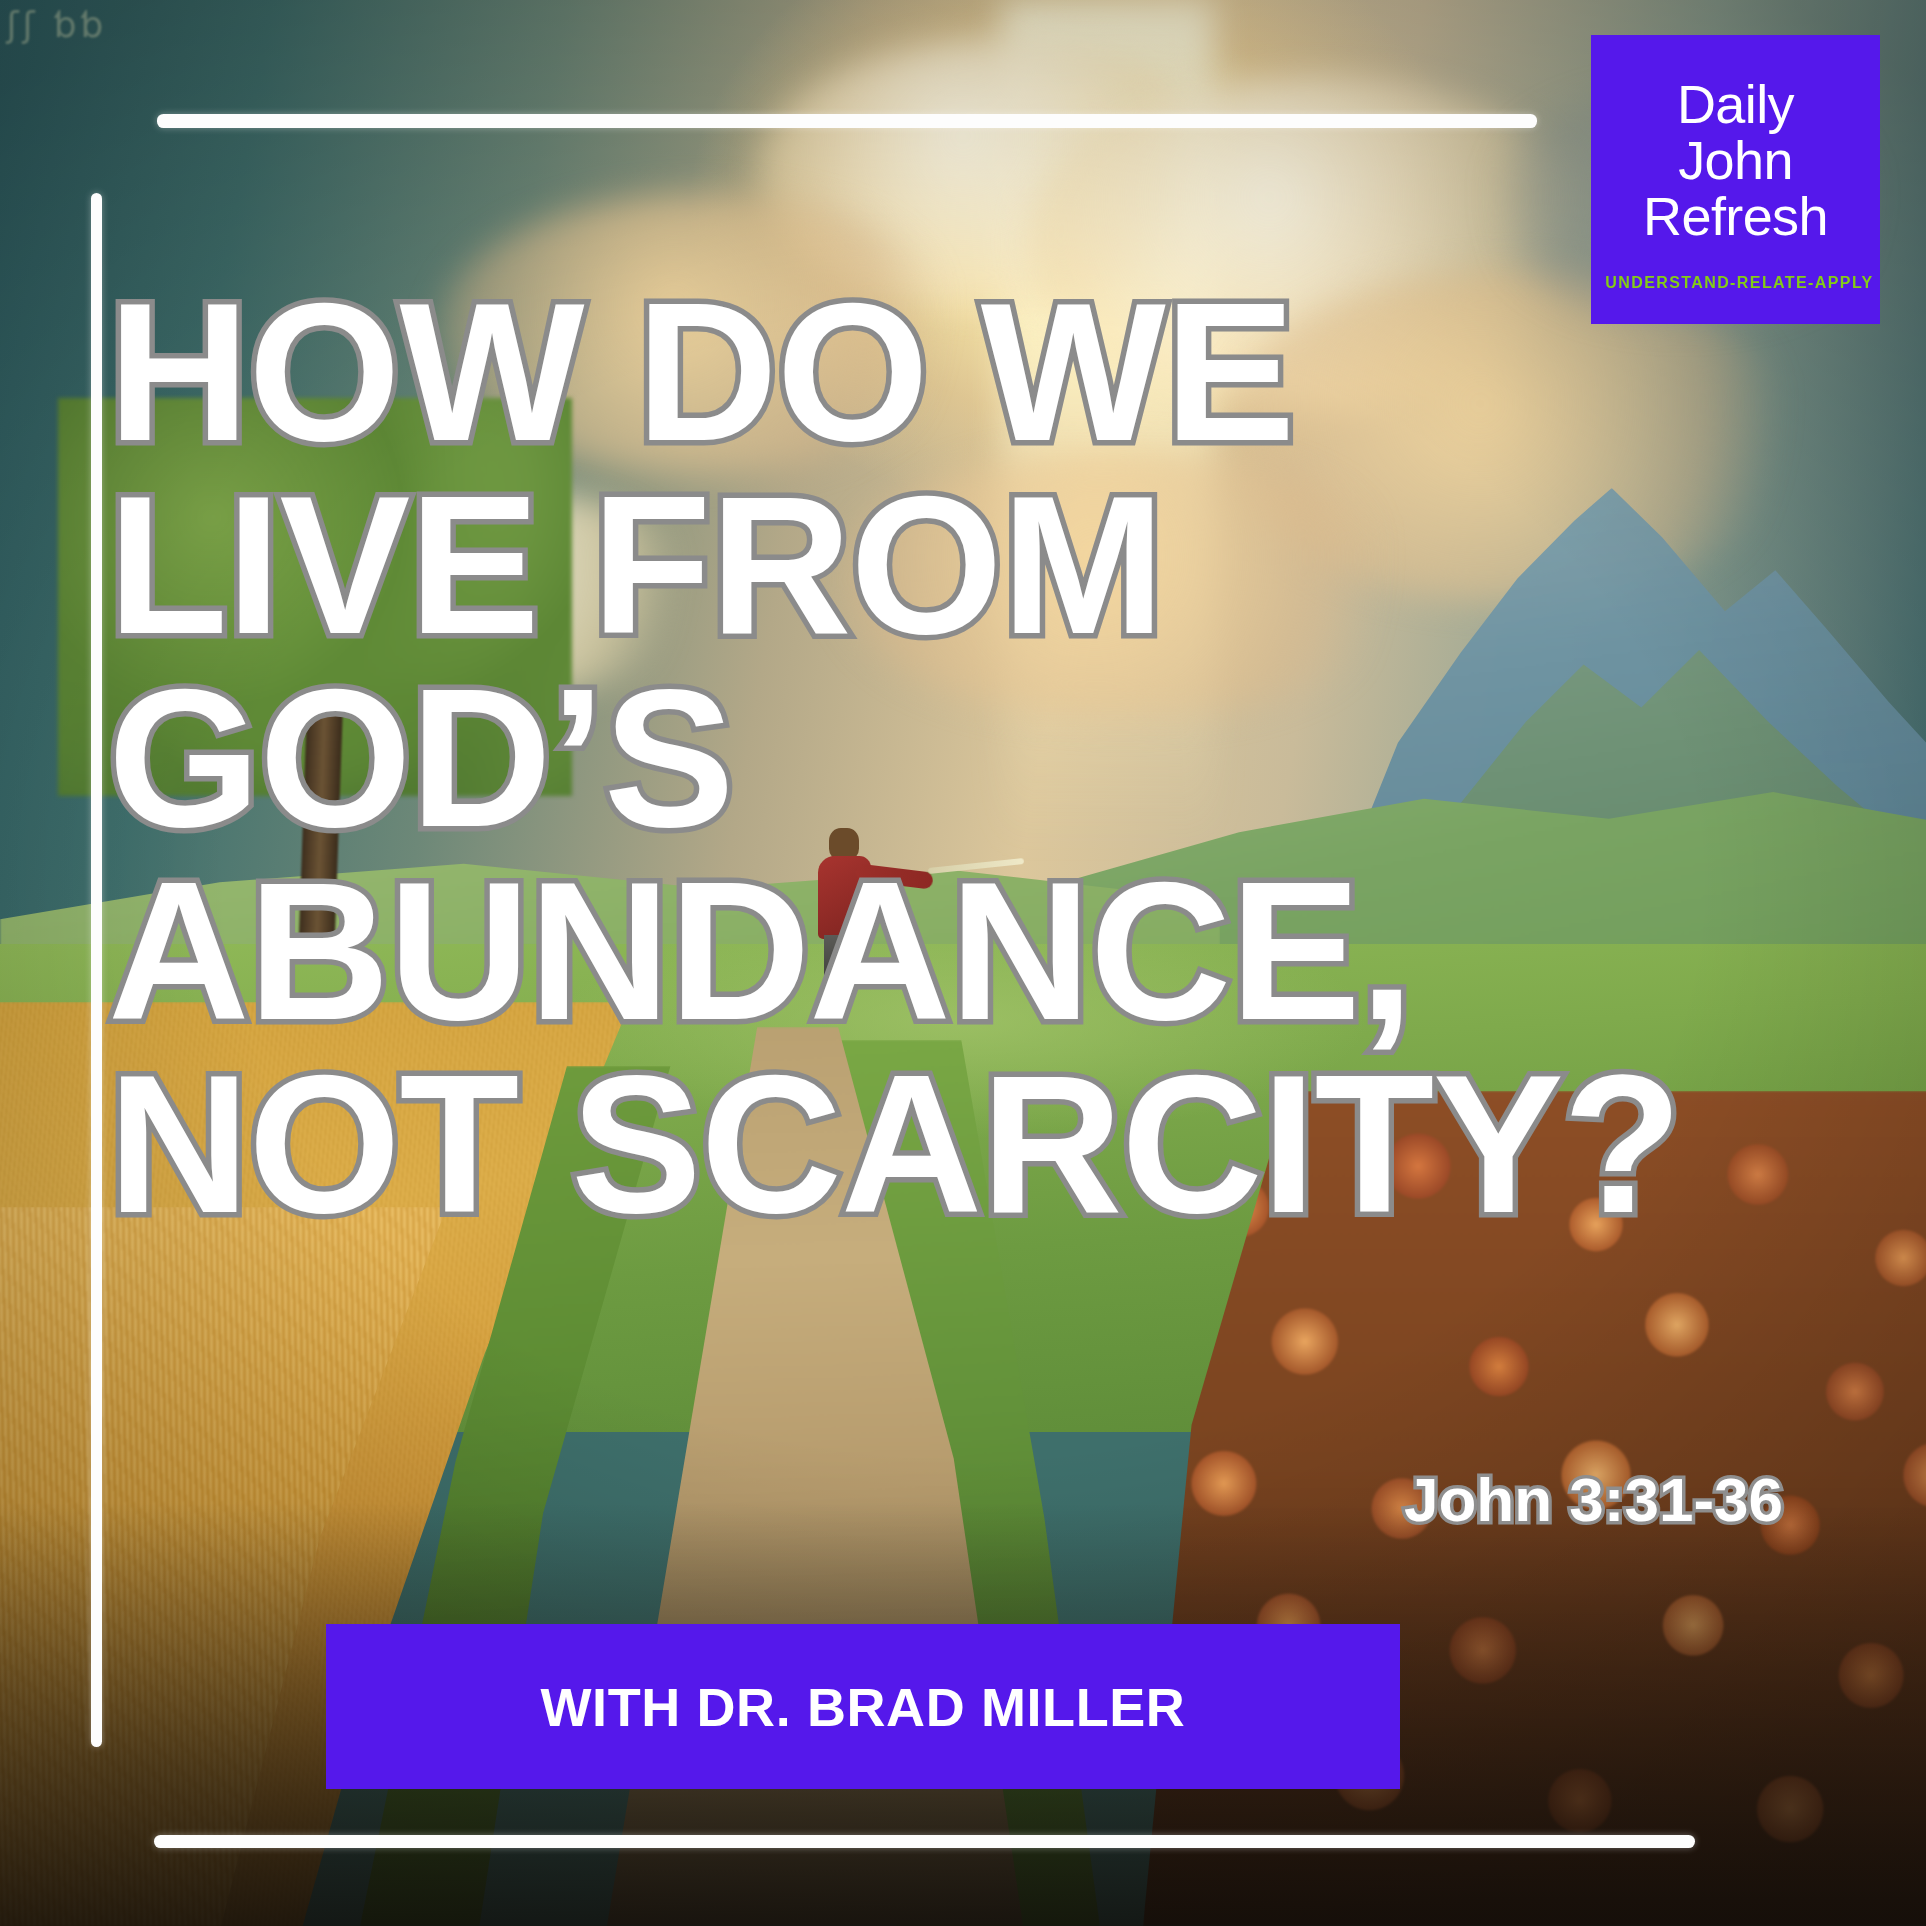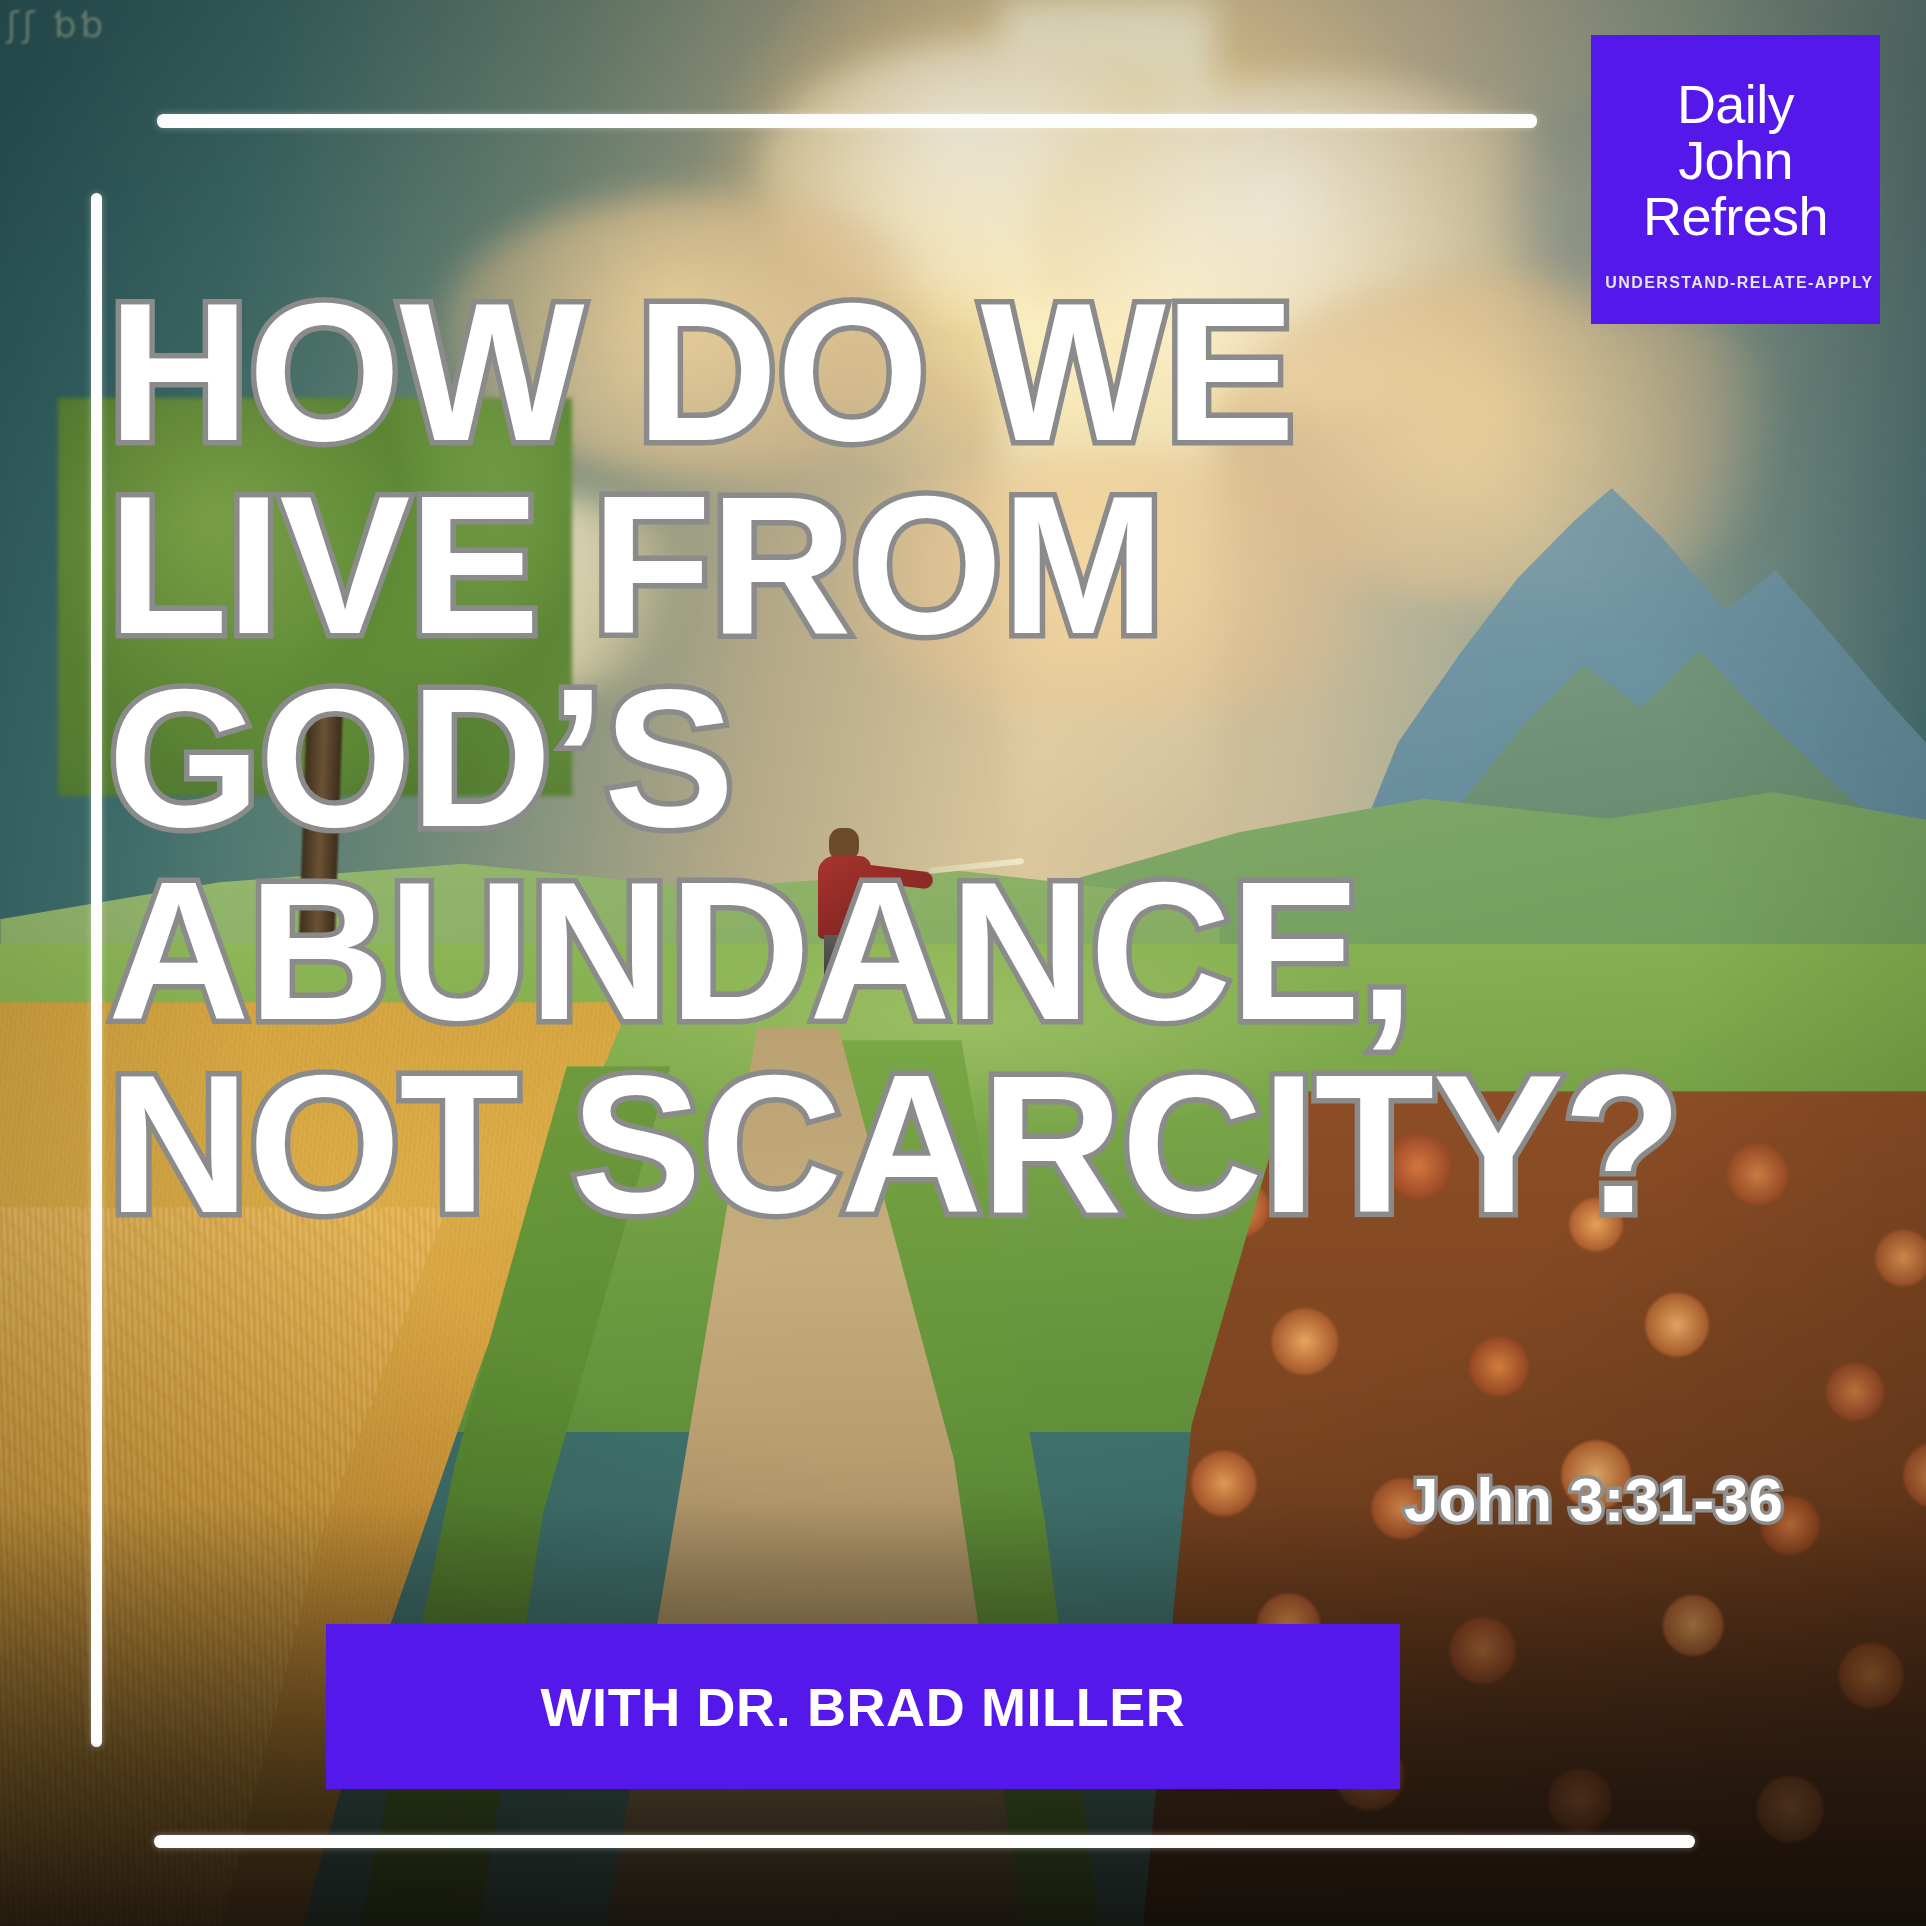--- a/index.html
+++ b/index.html
@@ -188,21 +188,21 @@
     position:absolute; left:1591px; top:35px; width:289px; height:289px;
     background:var(--brand,#5518eb);
     display:flex; flex-direction:column; align-items:center; justify-content:center;
     padding-top:9px;
   }
   .logo-title{
     color:#fff; font-family:"Liberation Sans", sans-serif; font-weight:400;
     font-size:54px; line-height:1.04; text-align:center; letter-spacing:-0.6px;
   }
   .logo-tag{
-    color:#e5e5e5; font-family:"Liberation Sans", sans-serif; font-weight:700;
+    color:#84cc16; font-family:"Liberation Sans", sans-serif; font-weight:700;
     font-size:16px; letter-spacing:1.4px; margin-top:29.5px; text-align:left;margin-left:8px;
   }
 
   
   .headline{
     position:absolute; left:108px; top:276px; width:1721px;
     font-family:"Liberation Sans", sans-serif;
     font-weight:700;
     font-size:196px;
     line-height:.985;

